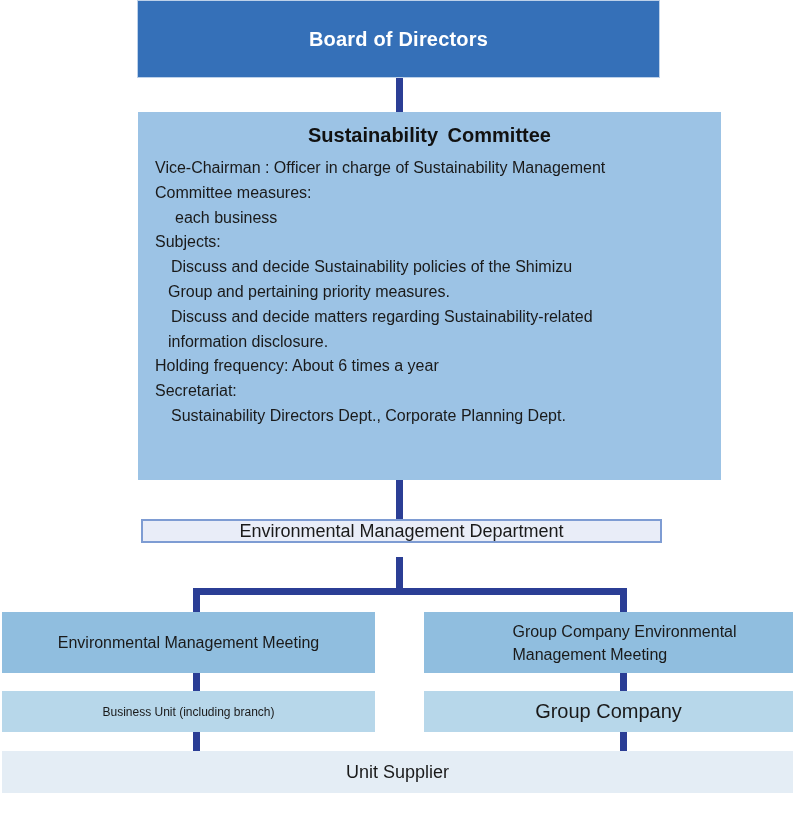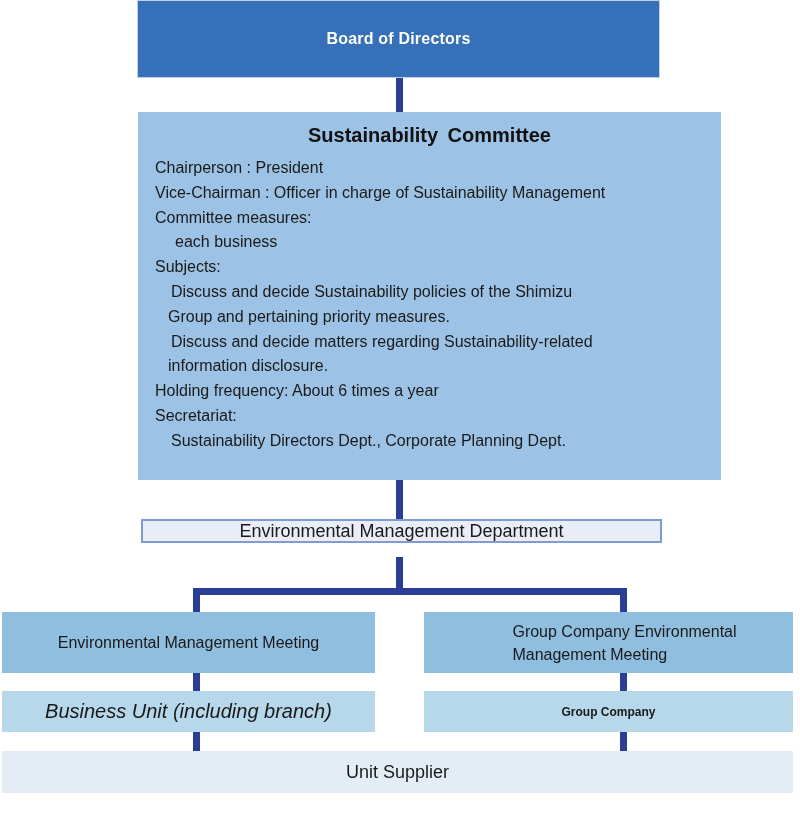--- a/index.html
+++ b/index.html
@@ -15,21 +15,21 @@
   .box { position: absolute; box-sizing: border-box; }
 
   
   #board-box {
     left: 137px; top: 0; width: 523px; height: 78px;
     background: #3570B8;
     border: 1px solid #BDD1E9;
     display: flex; align-items: center; justify-content: center;
   }
   #board-box .label {
-    color: #ffffff; font-weight: bold; font-size: 16px; letter-spacing: 0.2px;
+    color: #ffffff; font-weight: bold; font-size: 20px; letter-spacing: 0.2px;
   }
 
   
   #committee-box {
     left: 138px; top: 112px; width: 583px; height: 368px;
     background: #9CC3E5;
   }
   #committee-title {
     text-align: center; font-weight: bold; font-size: 20px;
     padding-top: 12px; color: #111111; word-spacing: 4px;
@@ -66,27 +66,27 @@
     display: flex; align-items: center; justify-content: center; padding-left: 32px;
   }
   #meeting-right .label { font-size: 16px; text-align: left; line-height: 23px; }
 
   
   #unit-left {
     left: 2px; top: 691px; width: 373px; height: 41px;
     background: #B7D7EA;
     display: flex; align-items: center; justify-content: center;
   }
-  #unit-left .label { font-size: 20px; font-style: italic; }
+  #unit-left .label { font-size: 12px; }
   #unit-right {
     left: 424px; top: 691px; width: 369px; height: 41px;
     background: #B7D7EA;
     display: flex; align-items: center; justify-content: center;
   }
-  #unit-right .label { font-size: 12px; font-weight: bold; }
+  #unit-right .label { font-size: 20px; }
 
   
   #supplier-box {
     left: 2px; top: 751px; width: 791px; height: 42px;
     background: #E4EDF5;
     display: flex; align-items: center; justify-content: center;
   }
   #supplier-box .label { font-size: 18px; }
 </style>
 </head>
@@ -96,21 +96,20 @@
 
   <div class="box" id="board-box">
     <span class="label">Board of Directors</span>
   </div>
 
   <div class="conn" style="left:396px; top:78px; width:7px; height:34px;"></div>
 
   <div class="box" id="committee-box">
     <div id="committee-title">Sustainability Committee</div>
     <div id="committee-body">
-      <div class="cl-1">Chairperson : President</div>
       <div class="cl-1">Vice-Chairman : Officer in charge of Sustainability Management</div>
       <div class="cl-1">Committee measures:</div>
       <div class="cl-2b">each business</div>
       <div class="cl-1">Subjects:</div>
       <div class="cl-2">Discuss and decide Sustainability policies of the Shimizu</div>
       <div class="cl-2c">Group and pertaining priority measures.</div>
       <div class="cl-2">Discuss and decide matters regarding Sustainability-related</div>
       <div class="cl-2c">information disclosure.</div>
       <div class="cl-1">Holding frequency: About 6 times a year</div>
       <div class="cl-1">Secretariat:</div>

